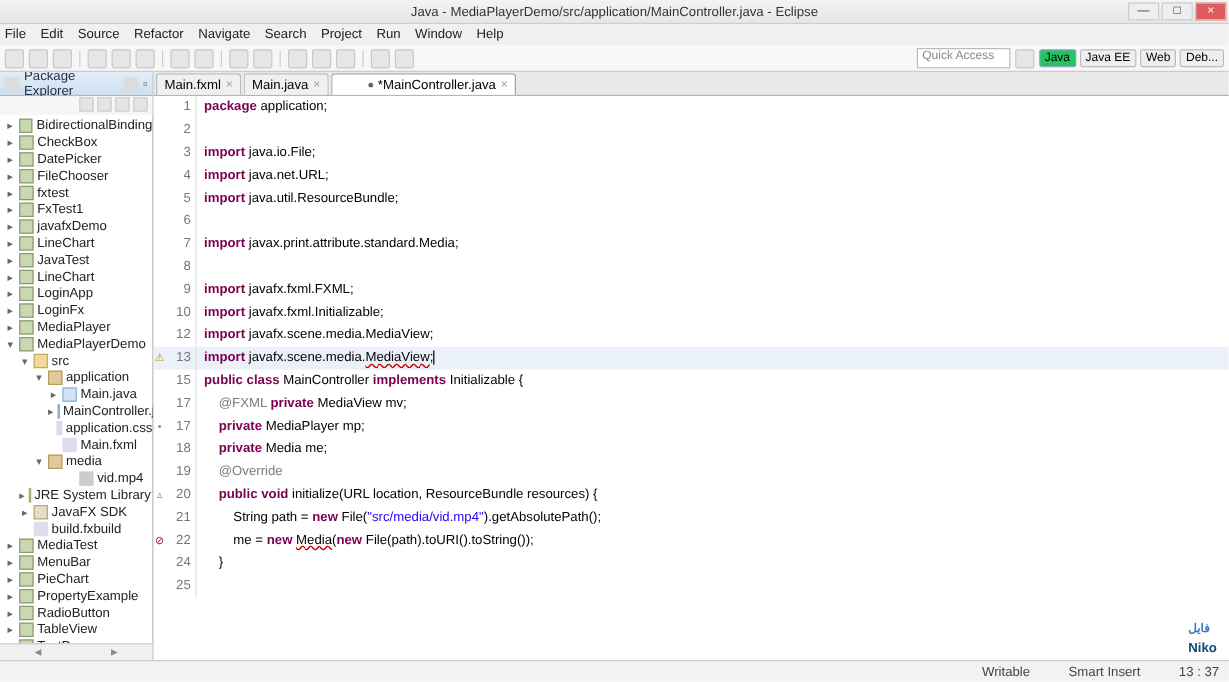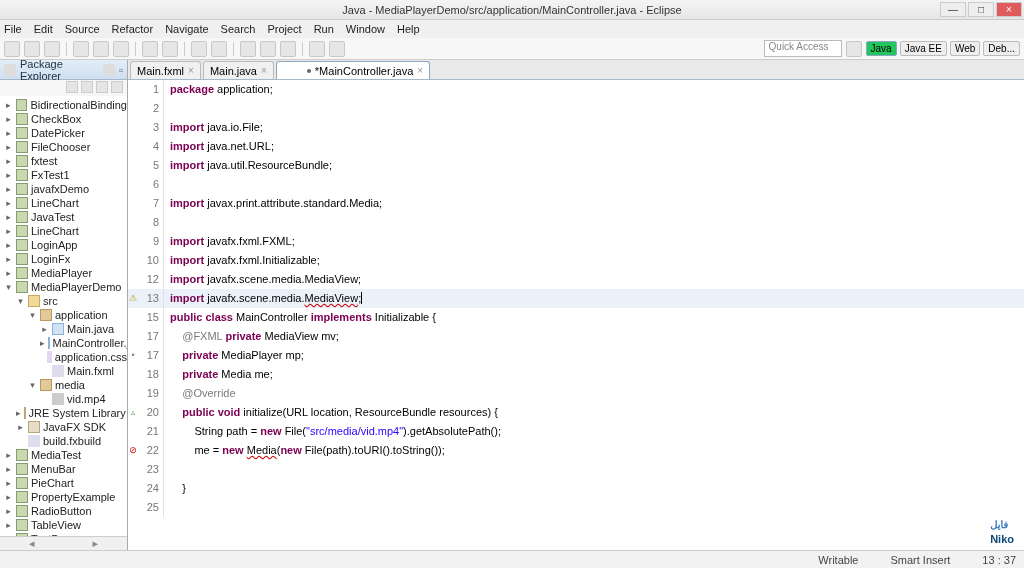--- a/index.html
+++ b/index.html
@@ -232,21 +232,21 @@
         <div class="tree-item" style="padding-left: 40px;">
           <span class="tw"></span>
           <span class="icon ic-fxml"></span>
           <span class="label">Main.fxml</span>
         </div>
         <div class="tree-item" style="padding-left: 28px;">
           <span class="tw">▾</span>
           <span class="icon ic-pkg"></span>
           <span class="label">media</span>
         </div>
-        <div class="tree-item" style="padding-left: 40px; text-align: center;">
+        <div class="tree-item" style="padding-left: 54px; text-align: center;">
           <span class="tw"></span>
           <span class="icon ic-mp4"></span>
           <span class="label">vid.mp4</span>
         </div>
         <div class="tree-item" style="padding-left: 16px;">
           <span class="tw">▸</span>
           <span class="icon ic-jar"></span>
           <span class="label">JRE System Library [JavaSE-1.8]</span>
         </div>
         <div class="tree-item" style="padding-left: 16px;">
@@ -413,25 +413,20 @@
           <span class="ln">21</span>
           <span class="text"><span>        String path = </span><span class="kw">new</span><span> File(</span><span class="str">"src/media/vid.mp4"</span><span>).getAbsolutePath();</span></span>
         </div>
         <div class="code-line">
           <span class="marker" style="color: rgb(204, 0, 0);">⊘</span>
           <span class="ln">22</span>
           <span class="text"><span>        me = </span><span class="kw">new</span><span> </span><span class="err">Media</span><span>(</span><span class="kw">new</span><span> File(path).toURI().toString());</span></span>
         </div>
         <div class="code-line">
           <span class="marker" style="color: rgb(136, 136, 136);"></span>
-          <span class="ln">23</span>
-          <span class="text"><span>        </span></span>
-        </div>
-        <div class="code-line">
-          <span class="marker" style="color: rgb(136, 136, 136);"></span>
           <span class="ln">24</span>
           <span class="text"><span>    }</span></span>
         </div>
         <div class="code-line">
           <span class="marker" style="color: rgb(136, 136, 136);"></span>
           <span class="ln">25</span>
           <span class="text"><span></span></span>
         </div>
       </div>
   </div>

